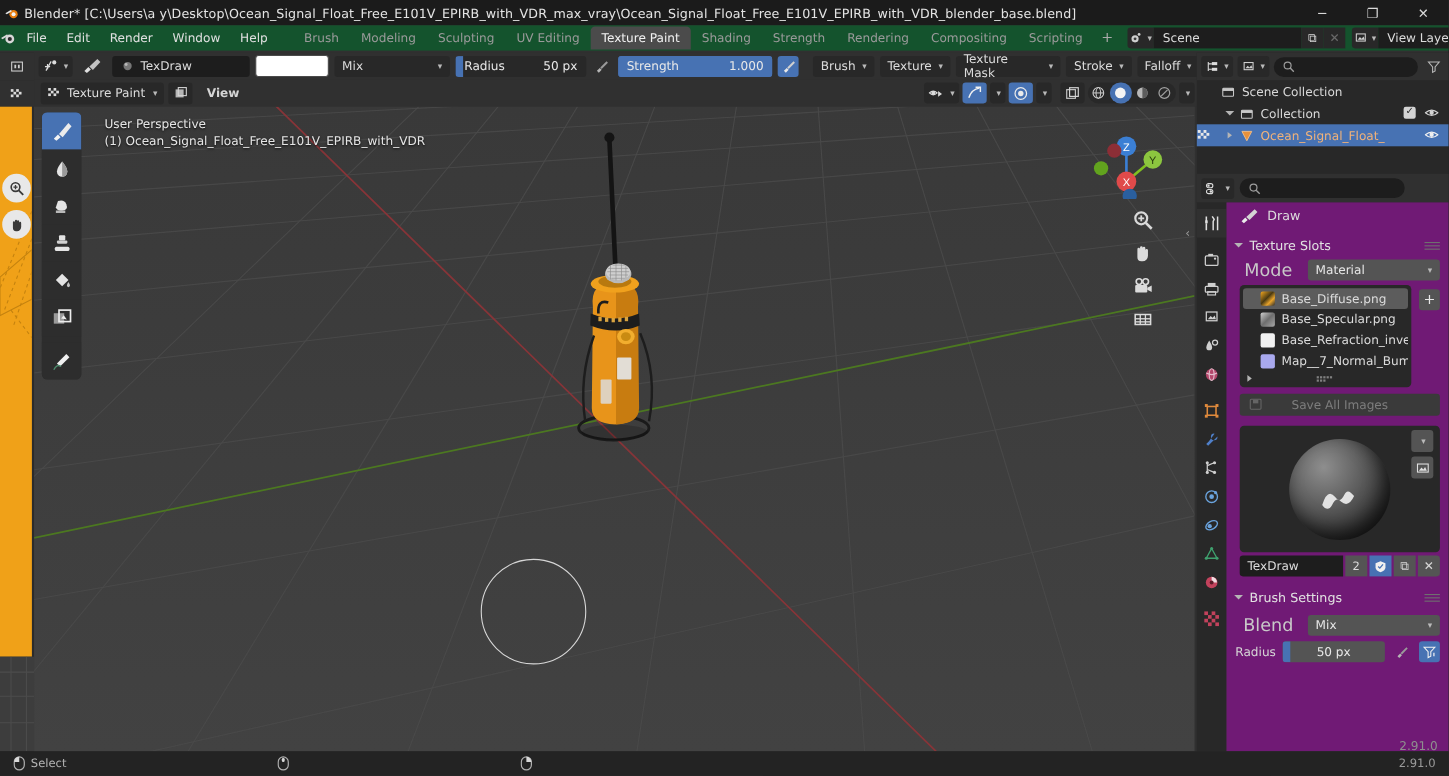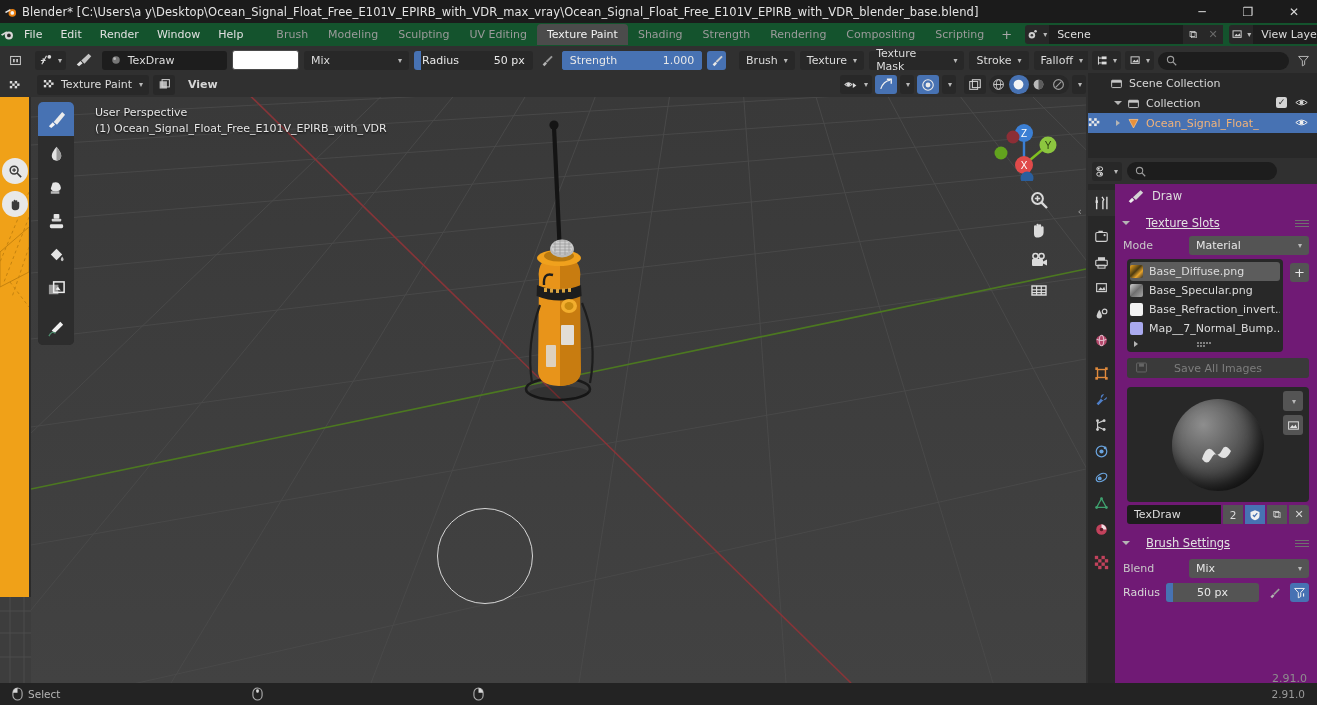--- a/index.html
+++ b/index.html
@@ -132,31 +132,31 @@
   .pr-search{flex:1;height:18px;background:#1d1d1d;border-radius:9px;display:flex;align-items:center;
              padding:0 8px;gap:5px;margin-right:36px;}
   .pr-tabs{position:absolute;left:0;top:26px;width:27px;bottom:0;background:#282828;
            display:flex;flex-direction:column;align-items:center;padding-top:6px;gap:0px;}
   .pr-tab{width:27px;height:26px;display:flex;align-items:center;justify-content:center;}
   .pr-tab.on{background:#303030;}
   .pr-gap{height:7px;}
   .pr-body{position:absolute;left:27px;top:26px;right:0;bottom:0;background:#701a75;padding:0;}
   .bcrumb{height:24px;display:flex;align-items:center;gap:8px;padding-left:12px;color:#dedede;font-size:11.5px;}
   .sect{margin-top:4px;}
-  .sect-hdr{height:22px;display:flex;align-items:center;gap:16px;padding-left:7px;color:#e2e2e2;
-            font-size:11.5px;position:relative;text-decoration:underline;}
+  .sect-hdr{height:22px;display:flex;align-items:center;gap:6px;padding-left:7px;color:#e2e2e2;
+            font-size:11.5px;position:relative;}
   .grip{position:absolute;right:8px;top:8px;width:14px;height:7px;}
   .grip i{display:block;height:1px;background:#6f6f6f;margin-bottom:2px;}
   .row{display:flex;align-items:center;height:22px;padding:0 8px;gap:6px;margin-bottom:3px;}
-  .row .lab{width:60px;text-align:left;color:#c8c8c8;font-size:11px;}
+  .row .lab{width:60px;text-align:center;color:#c8c8c8;font-size:16px;}
   .sel-box{flex:1;height:19px;background:#545454;border-radius:3px;display:flex;align-items:center;
            justify-content:space-between;padding:0 7px;color:#e6e6e6;font-size:11px;}
   .slotlist{margin:2px 8px 0 12px;background:#282828;border-radius:4px;padding:3px 3px 2px 3px;
             width:150px;position:relative;}
-  .slot{height:19px;display:flex;align-items:center;gap:6px;padding:0 0;border-radius:3px;
+  .slot{height:19px;display:flex;align-items:center;gap:6px;padding:0 16px;border-radius:3px;
         font-size:11px;color:#dcdcdc;white-space:nowrap;overflow:hidden;}
   .slot.sel{background:#5c5c5c;}
   .swatch{width:13px;height:13px;border-radius:2px;flex:none;}
   .slot-foot{height:12px;display:flex;align-items:center;justify-content:center;position:relative;}
   .dots{width:16px;height:5px;display:flex;flex-wrap:wrap;gap:1px;}
   .dots i{width:2px;height:2px;background:#808080;display:block;}
   .plusbtn{position:absolute;right:8px;top:4px;width:19px;height:19px;background:#545454;
            border-radius:3px;display:flex;align-items:center;justify-content:center;color:#e8e8e8;font-size:13px;}
   .wide-btn{margin:6px 8px 0 12px;height:20px;background:#3a3a3a;border-radius:3px;display:flex;
             align-items:center;justify-content:center;color:#7d7d7d;font-size:11px;position:relative;}

